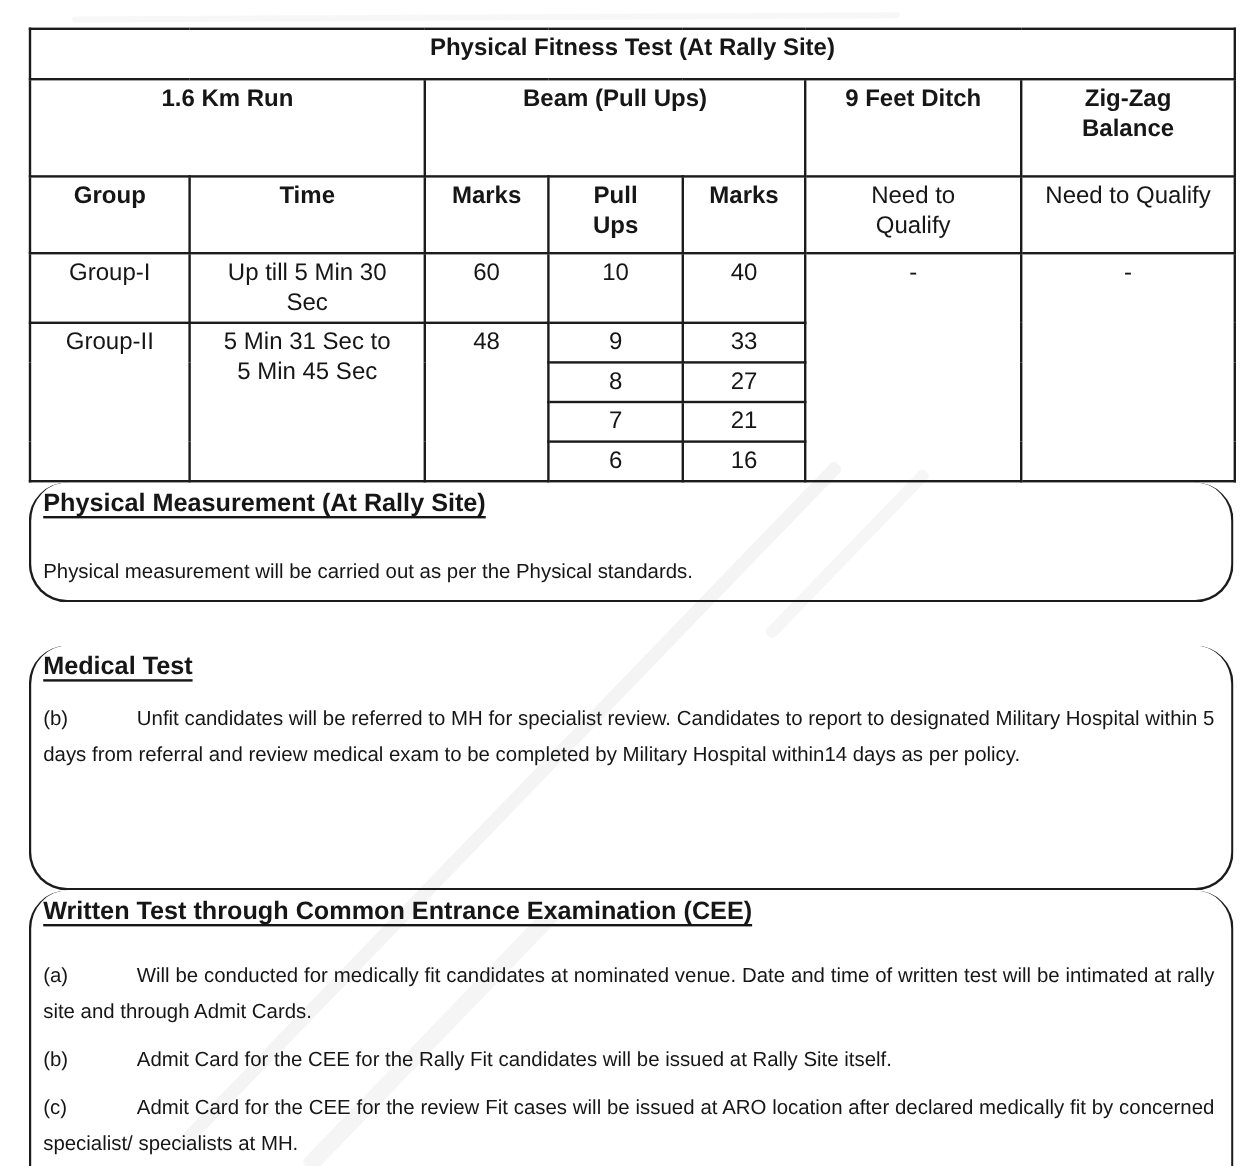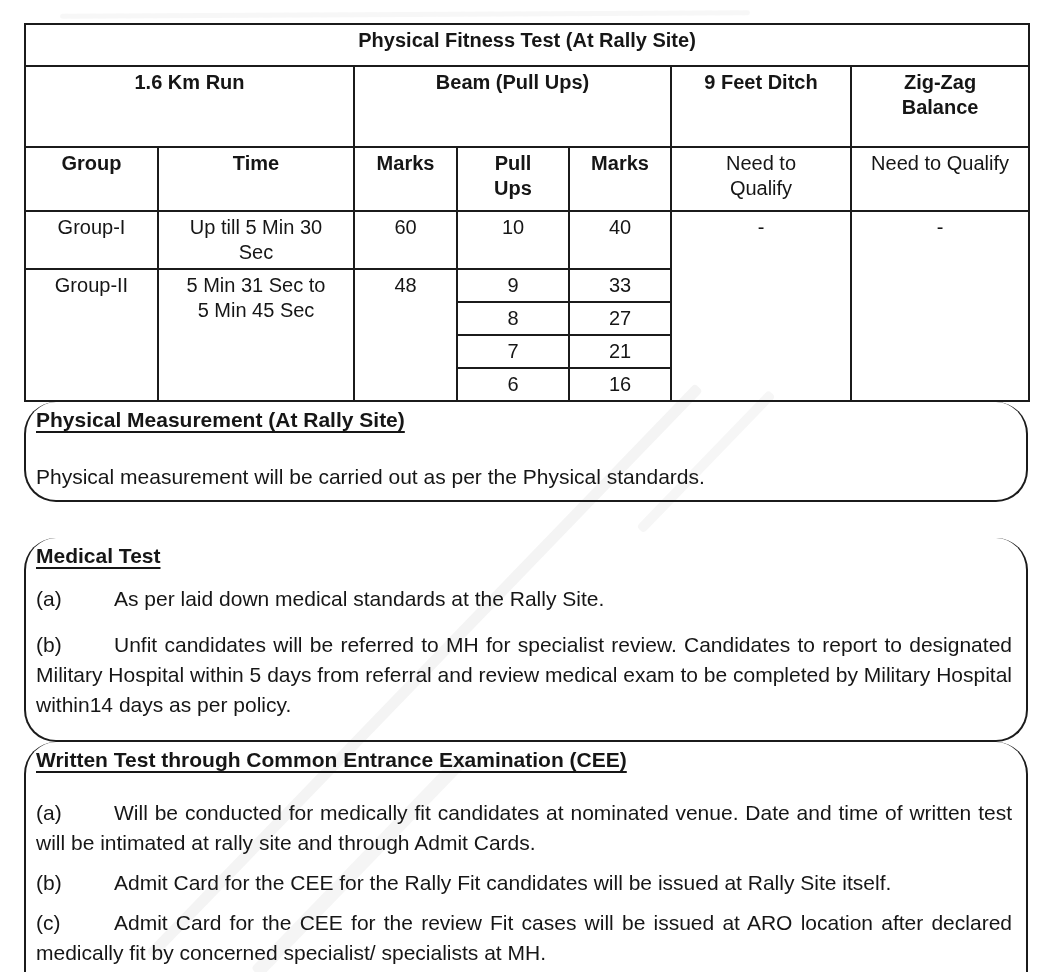--- a/index.html
+++ b/index.html
@@ -33,21 +33,21 @@
     border-left:2px solid #1b1b1b;border-right:2px solid #1b1b1b;border-bottom:2px solid #1b1b1b;
     padding:6px 14px 0 10px;
     border-radius:32px;
   }
   .s1{height:100px;} .s2{height:204px;margin-top:36px;} .s3{height:261px;}
   .section h3{
     margin:0;font-size:21px;font-weight:bold;line-height:24px;
     text-decoration:underline;text-decoration-thickness:2px;text-underline-offset:4px;
   }
   .section p{
-    margin:0;font-size:21px;line-height:30px;
+    margin:0;font-size:17px;line-height:30px;
     text-align:justify;
   }
   .s1 p{margin-top:30px;text-align:left;}
   .s2 p{margin-top:16px;}
   .s3 p{margin-top:10px;}
   .s3 p.first{margin-top:26px;}
   .plabel{display:inline-block;width:78px;}
 
   
   .wm{position:absolute;z-index:0;pointer-events:none;border-radius:4px;}
@@ -135,21 +135,20 @@
   </tbody>
     </table>
 
   <div class="section s1">
     <h3>Physical Measurement (At Rally Site)</h3>
     <p><span>Physical measurement will be carried out as per the Physical standards.</span></p>
   </div>
 
   <div class="section s2">
     <h3>Medical Test</h3>
-    <p><span class="plabel">(a)</span><span>As per laid down medical standards at the Rally Site.</span></p>
     <p><span class="plabel">(b)</span><span>Unfit candidates will be referred to MH for specialist review. Candidates to report to designated Military Hospital within 5 days from referral and review medical exam to be completed by Military Hospital within14 days as per policy.</span></p>
   </div>
 
   <div class="section s3">
     <h3>Written Test through Common Entrance Examination (CEE)</h3>
     <p class="first"><span class="plabel">(a)</span><span>Will be conducted for medically fit candidates at nominated venue. Date and time of written test will be intimated at rally site and through Admit Cards.</span></p>
     <p><span class="plabel">(b)</span><span>Admit Card for the CEE for the Rally Fit candidates will be issued at Rally Site itself.</span></p>
     <p><span class="plabel">(c)</span><span>Admit Card for the CEE for the review Fit cases will be issued at ARO location after declared medically fit by concerned specialist/ specialists at MH.</span></p>
   </div>
 

